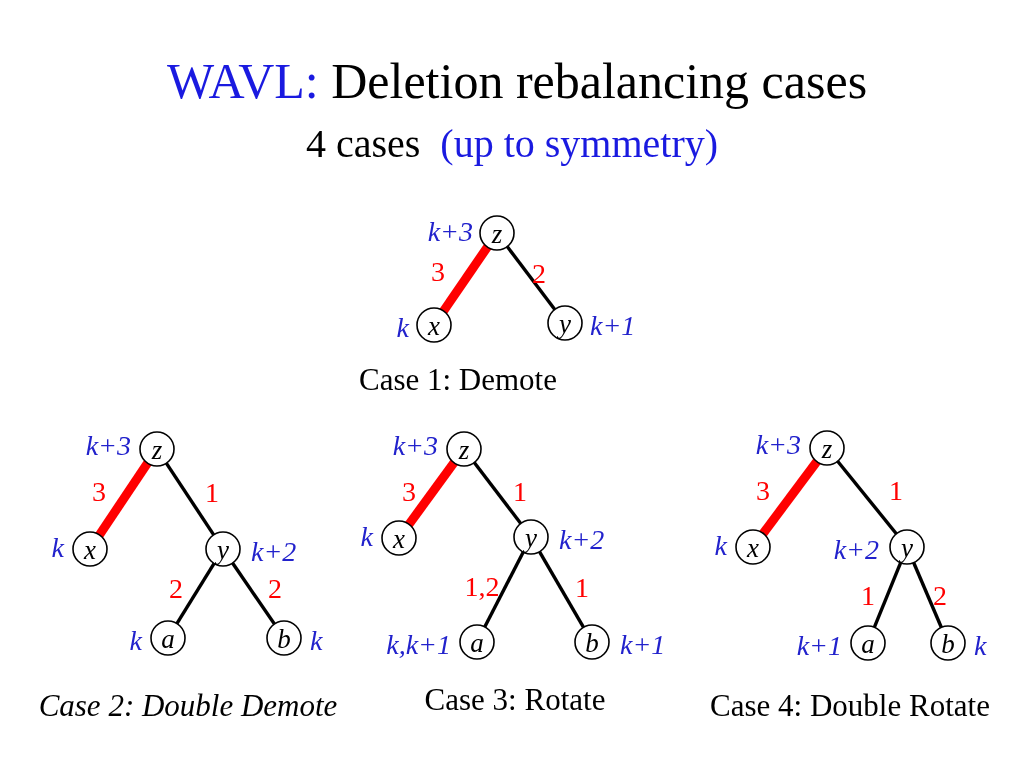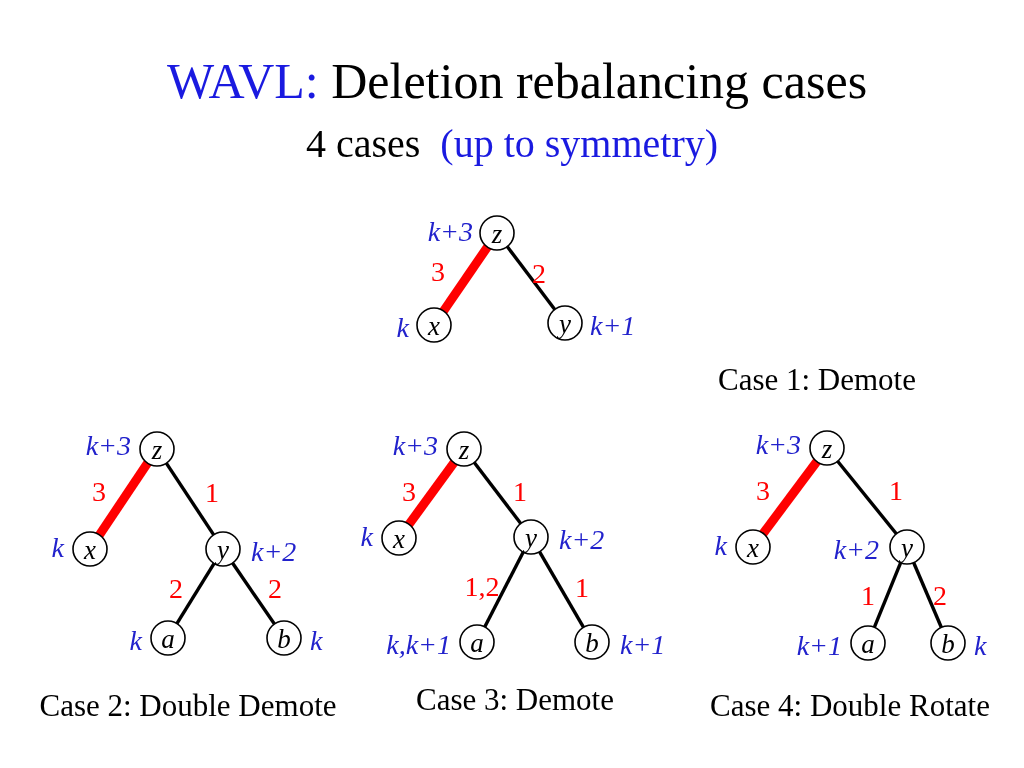--- a/index.html
+++ b/index.html
@@ -79,22 +79,22 @@
     text-anchor: middle;
     dominant-baseline: central;
   }
   .case-caption {
     position: absolute;
     font-size: 31px;
     color: #000000;
     white-space: nowrap;
     text-align: center;
   }
-  #caption-case1 { left: 0px; top: 362px; width: 916px; text-align: right; }
-  #caption-case2 { left: 0px;   top: 688px; width: 376px; }
+  #caption-case1 { left: 0px; top: 362px; width: 916px; }
+  #caption-case2 { left: 0px;   top: 688px; width: 376px; font-style: italic; }
   #caption-case3 { left: 390px; top: 682px; width: 250px; }
   #caption-case4 { left: 660px; top: 688px; width: 380px; }
 </style>
 </head>
 <body>
 
 <div id="slide">
 
   <div class="title-line" id="title-line-1">
     <span class="title-blue">WAVL:</span><span class="title-black"> Deletion rebalancing cases</span>
@@ -166,21 +166,21 @@
       <circle cx="191" cy="117" r="17" class="node-circle"></circle>
       <text x="191" y="118" class="node-label">y</text>
       <text x="219" y="119" class="rank-label anchor-start">k+2</text>
       <circle cx="137" cy="222" r="17" class="node-circle"></circle>
       <text x="137" y="223" class="node-label">a</text>
       <text x="111" y="224" class="rank-label anchor-end">k,k+1</text>
       <circle cx="252" cy="222" r="17" class="node-circle"></circle>
       <text x="252" y="223" class="node-label">b</text>
       <text x="280" y="224" class="rank-label anchor-start">k+1</text>
     </svg>
-  <div class="case-caption" id="caption-case3">Case 3: Demote</div>
+  <div class="case-caption" id="caption-case3">Case 3: Rotate</div>
 
   <svg class="tree" id="tree-case4" style="left:700px; top:420px; width:324px; height:260px;" viewBox="0 0 324 260">
       <line x1="117.42072451491555" y1="40.81551720301838" x2="62.579275485084445" y2="114.18448279698161" class="edge-red"></line>
       <text x="63" y="70" class="diff-label">3</text>
       <line x1="137.05631940143658" y1="40.44469525927776" x2="196.94368059856342" y2="114.55530474072224" class="edge-black"></line>
       <text x="196" y="70" class="diff-label">1</text>
       <line x1="200.977967248705" y1="141.82346523395694" x2="174.022032751295" y2="208.17653476604306" class="edge-black"></line>
       <text x="168" y="175" class="diff-label">1</text>
       <line x1="213.2842052894565" y1="141.71423677531277" x2="241.7157947105435" y2="208.28576322468723" class="edge-black"></line>
       <text x="240" y="175" class="diff-label">2</text>

